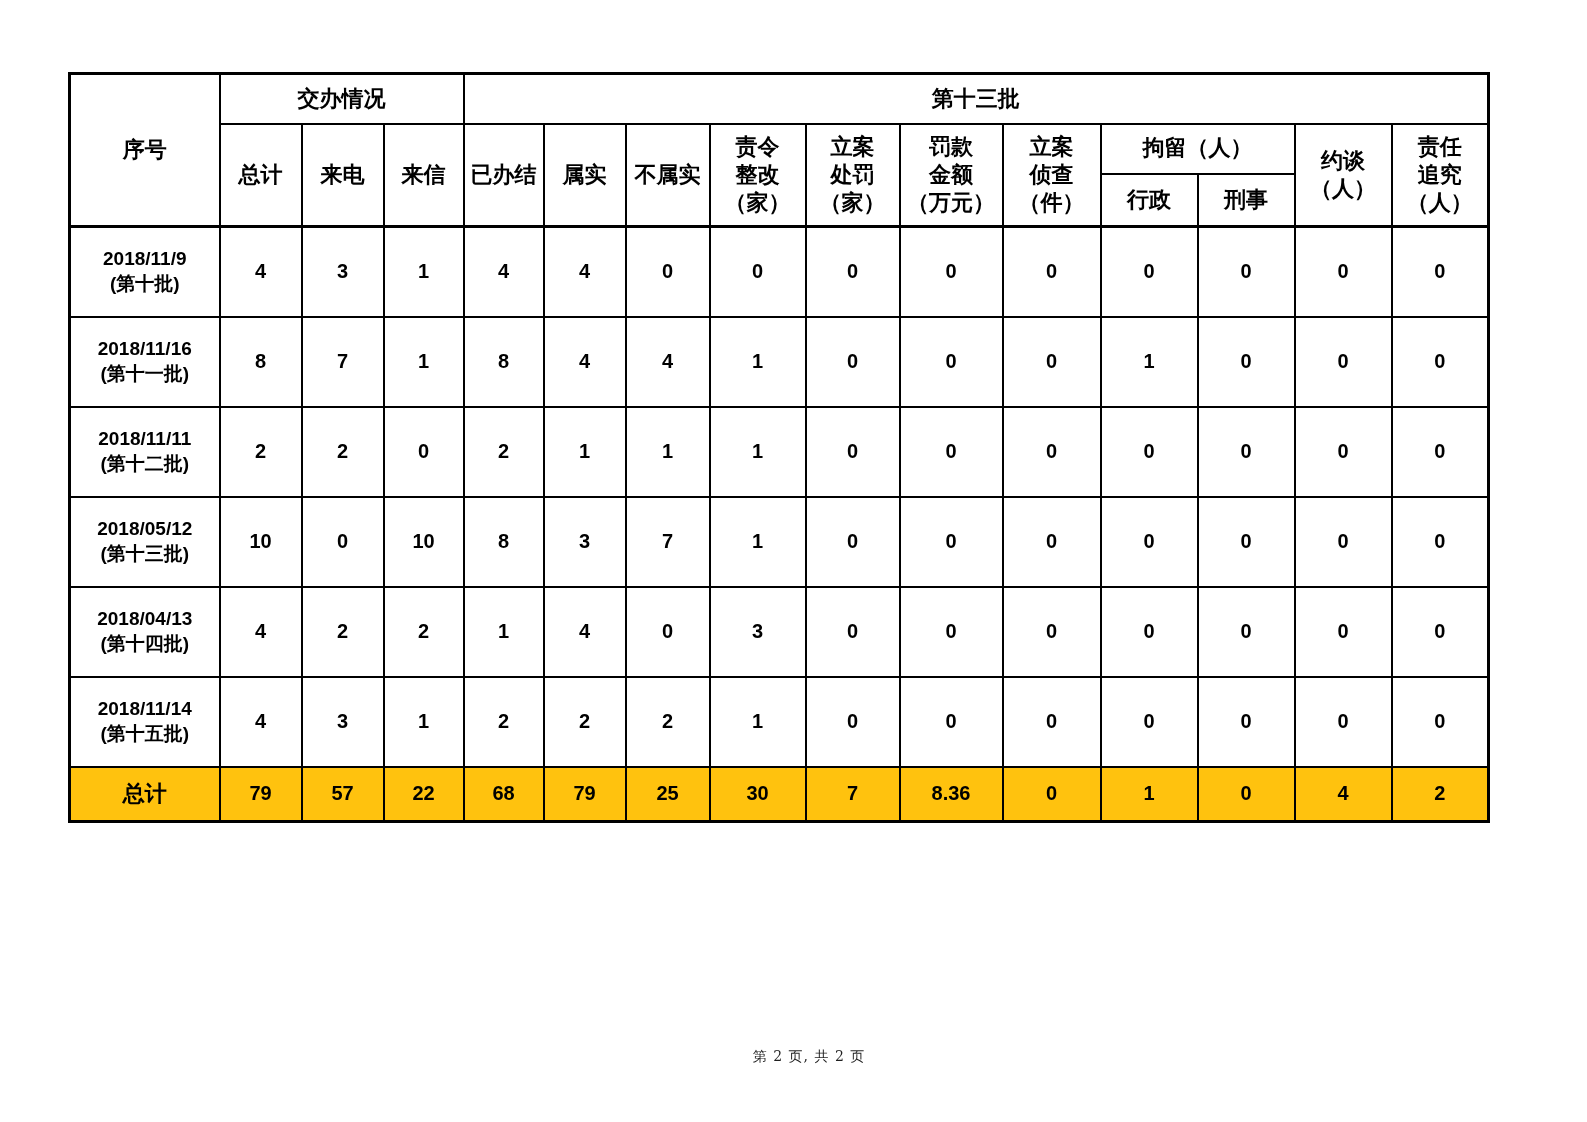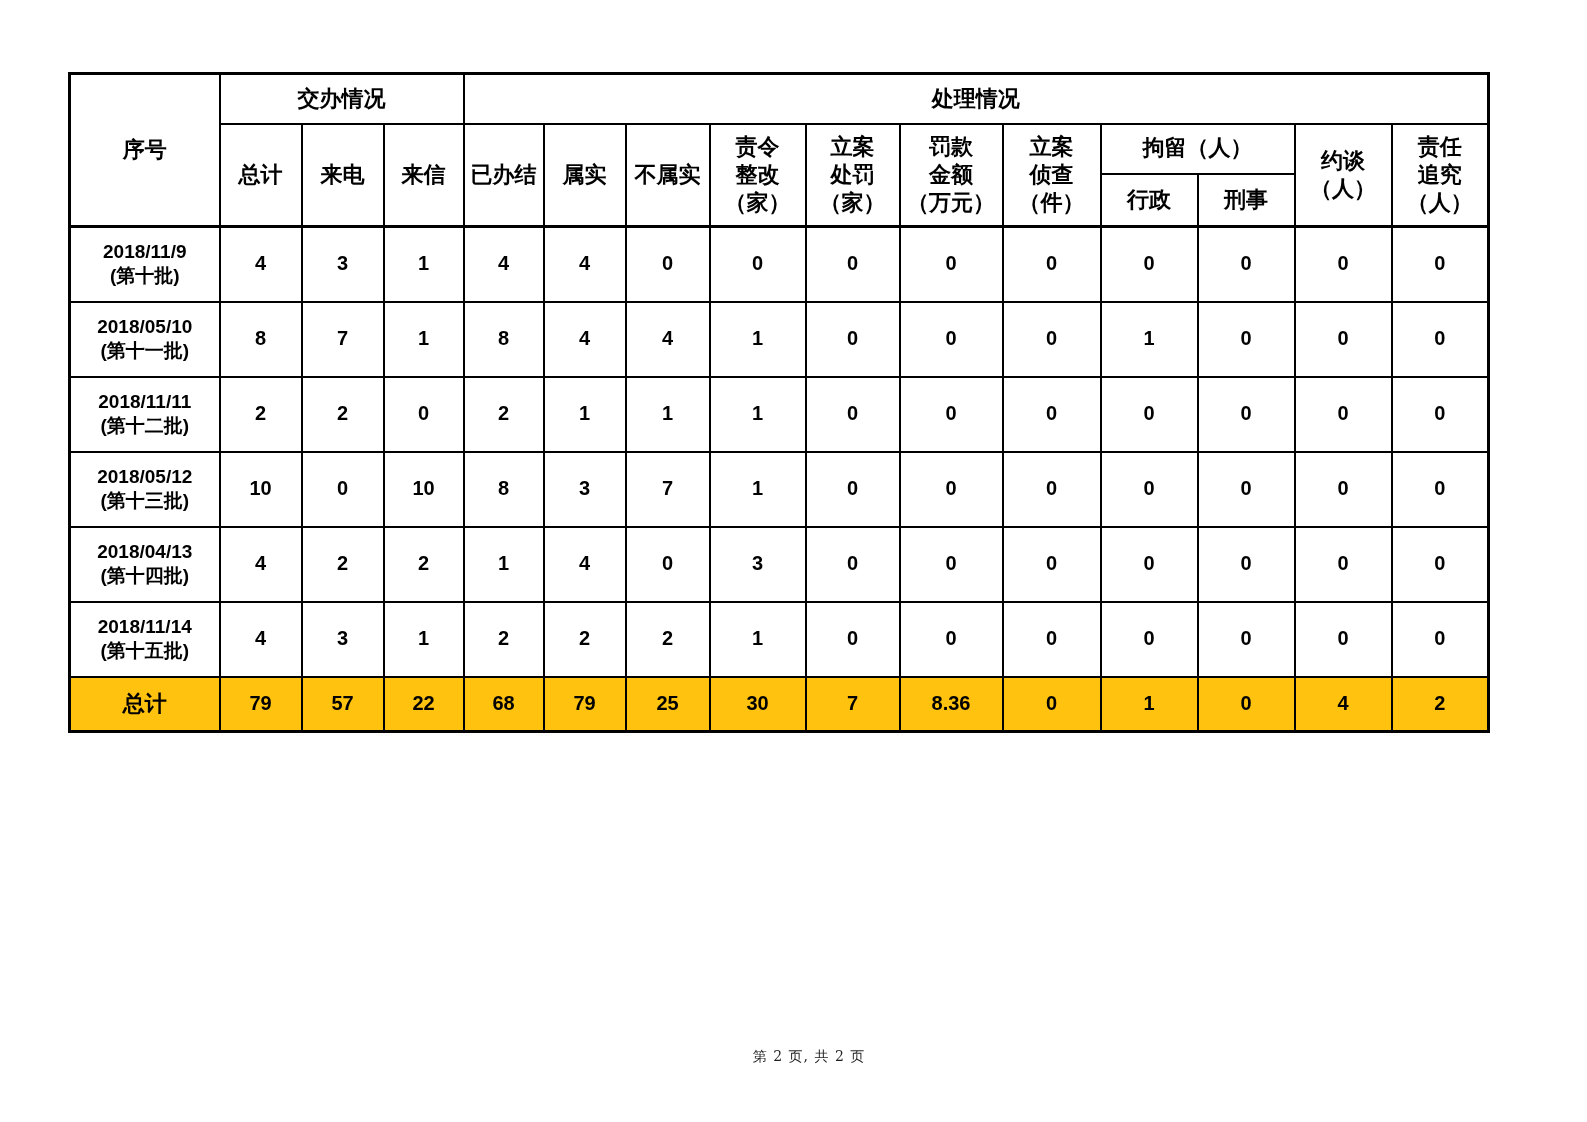--- a/index.html
+++ b/index.html
@@ -17,21 +17,21 @@
   td {
     border:2px solid var(--ink);
     text-align:center; vertical-align:middle;
     font-weight:bold; padding:0 2px;
     white-space:pre-line; line-height:1.28;
     overflow:hidden;
   }
   tr.rh1 { height:50px; }
   tr.rh2 { height:50px; }
   tr.rh3 { height:53px; }
-  tr.rdata { height:75px; }
+  tr.rdata { height:90px; }
   tr.rtotal { height:55px; }
   td.hd  { font-size:22px;margin-left:47px; }
   td.date { font-size:19px; }
   td.num { font-size:20px; }
   tr.first-body td { border-top:3px solid var(--ink); }
   tr.rtotal td { background:var(--accent); border-top:2px solid var(--ink); }
   .page-footer {
     position:absolute; left:0; right:0; top:1048px;
     text-align:center;
     font-family:"DejaVu Serif", serif;
@@ -56,21 +56,21 @@
       <col style="width:98px">
       <col style="width:97px">
     <col style="width:97px">
       <col style="width:97px">
       <col style="width:97px">
   </colgroup>
   <tbody>
     <tr class="rh1">
       <td class="hd" rowspan="3">序号</td>
       <td class="hd" colspan="3">交办情况</td>
-      <td class="hd" colspan="11">处理情况</td>
+      <td class="hd" colspan="11">第十三批</td>
     </tr>
     <tr class="rh2">
       <td class="hd" rowspan="2">总计</td>
       <td class="hd" rowspan="2">来电</td>
       <td class="hd" rowspan="2">来信</td>
       <td class="hd" rowspan="2">已办结</td>
       <td class="hd" rowspan="2">属实</td>
       <td class="hd" rowspan="2">不属实</td>
       <td class="hd" rowspan="2">责令
 整改
@@ -108,21 +108,21 @@
       <td class="num">0</td>
       <td class="num">0</td>
       <td class="num">0</td>
       <td class="num">0</td>
       <td class="num">0</td>
       <td class="num">0</td>
       <td class="num">0</td>
       <td class="num">0</td>
     </tr>
     <tr class="rdata">
-      <td class="date">2018/05/10
+      <td class="date">2018/11/16
 (第十一批)</td>
       <td class="num">8</td>
       <td class="num">7</td>
       <td class="num">1</td>
       <td class="num">8</td>
       <td class="num">4</td>
       <td class="num">4</td>
       <td class="num">1</td>
       <td class="num">0</td>
       <td class="num">0</td>

